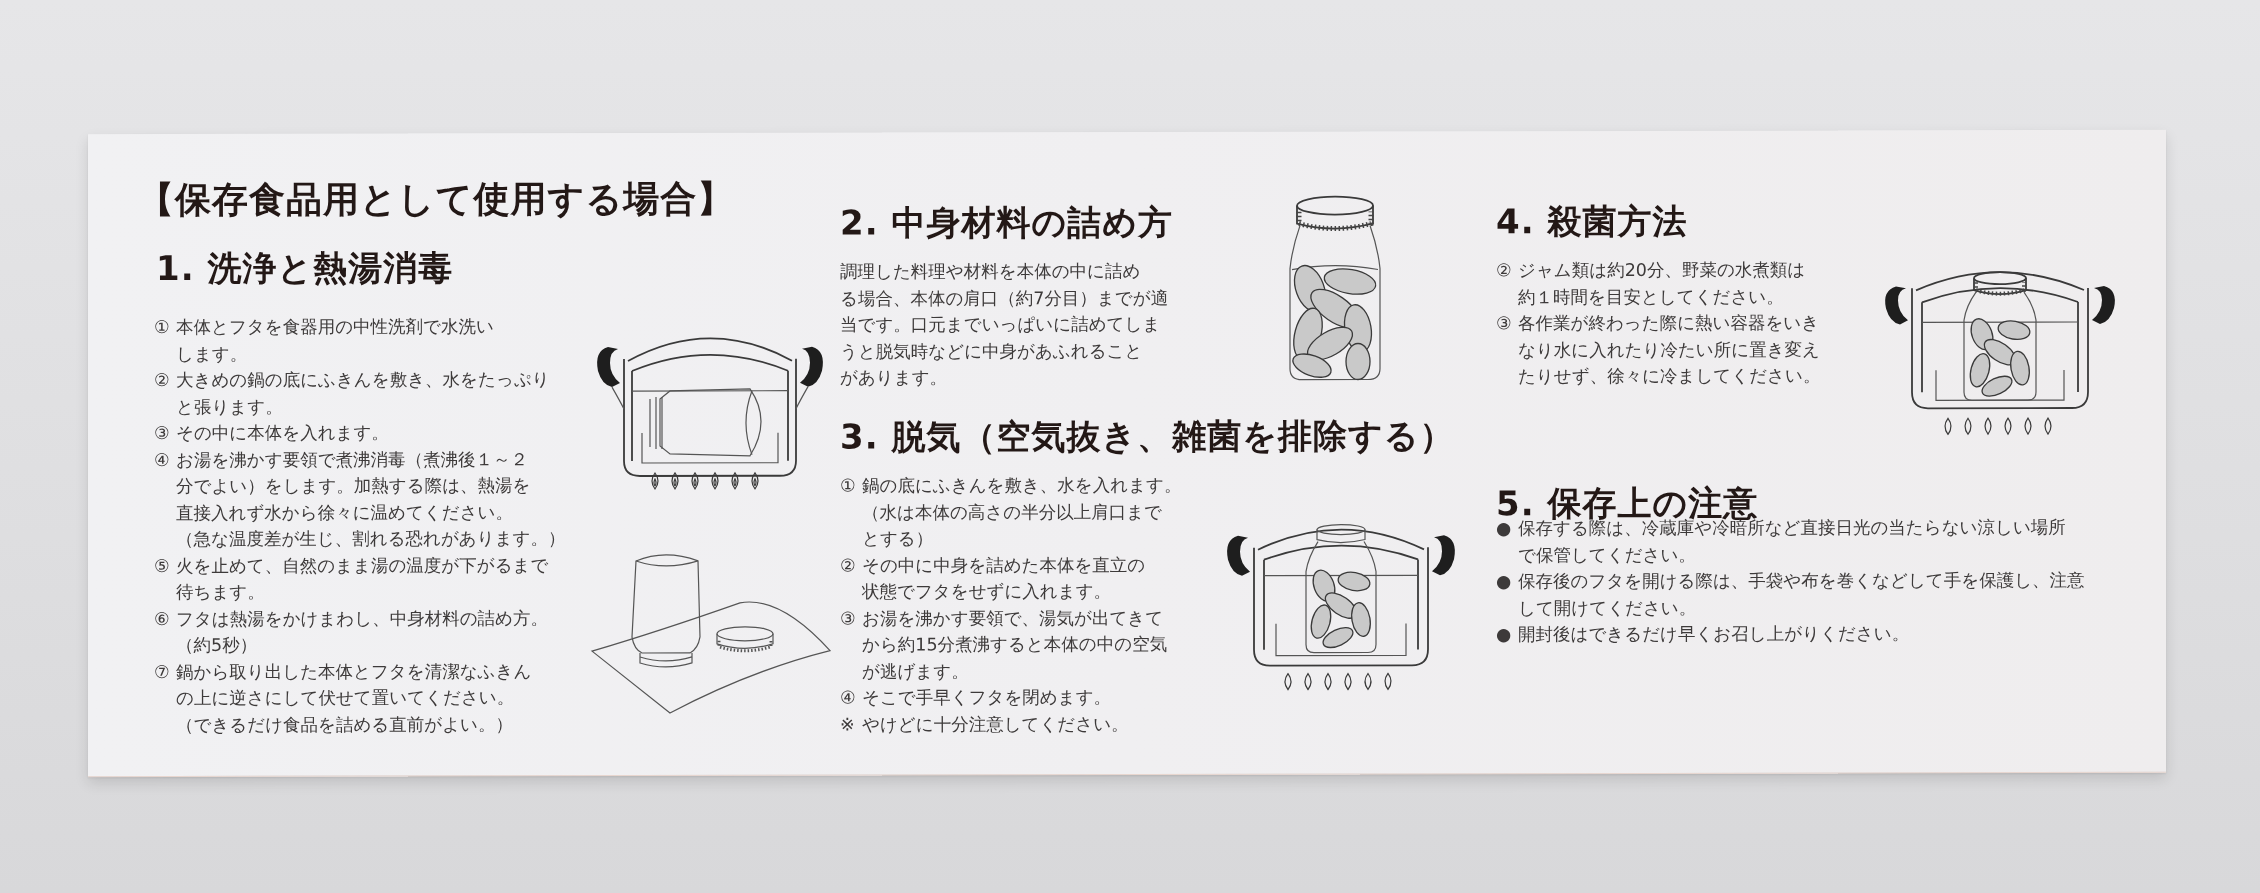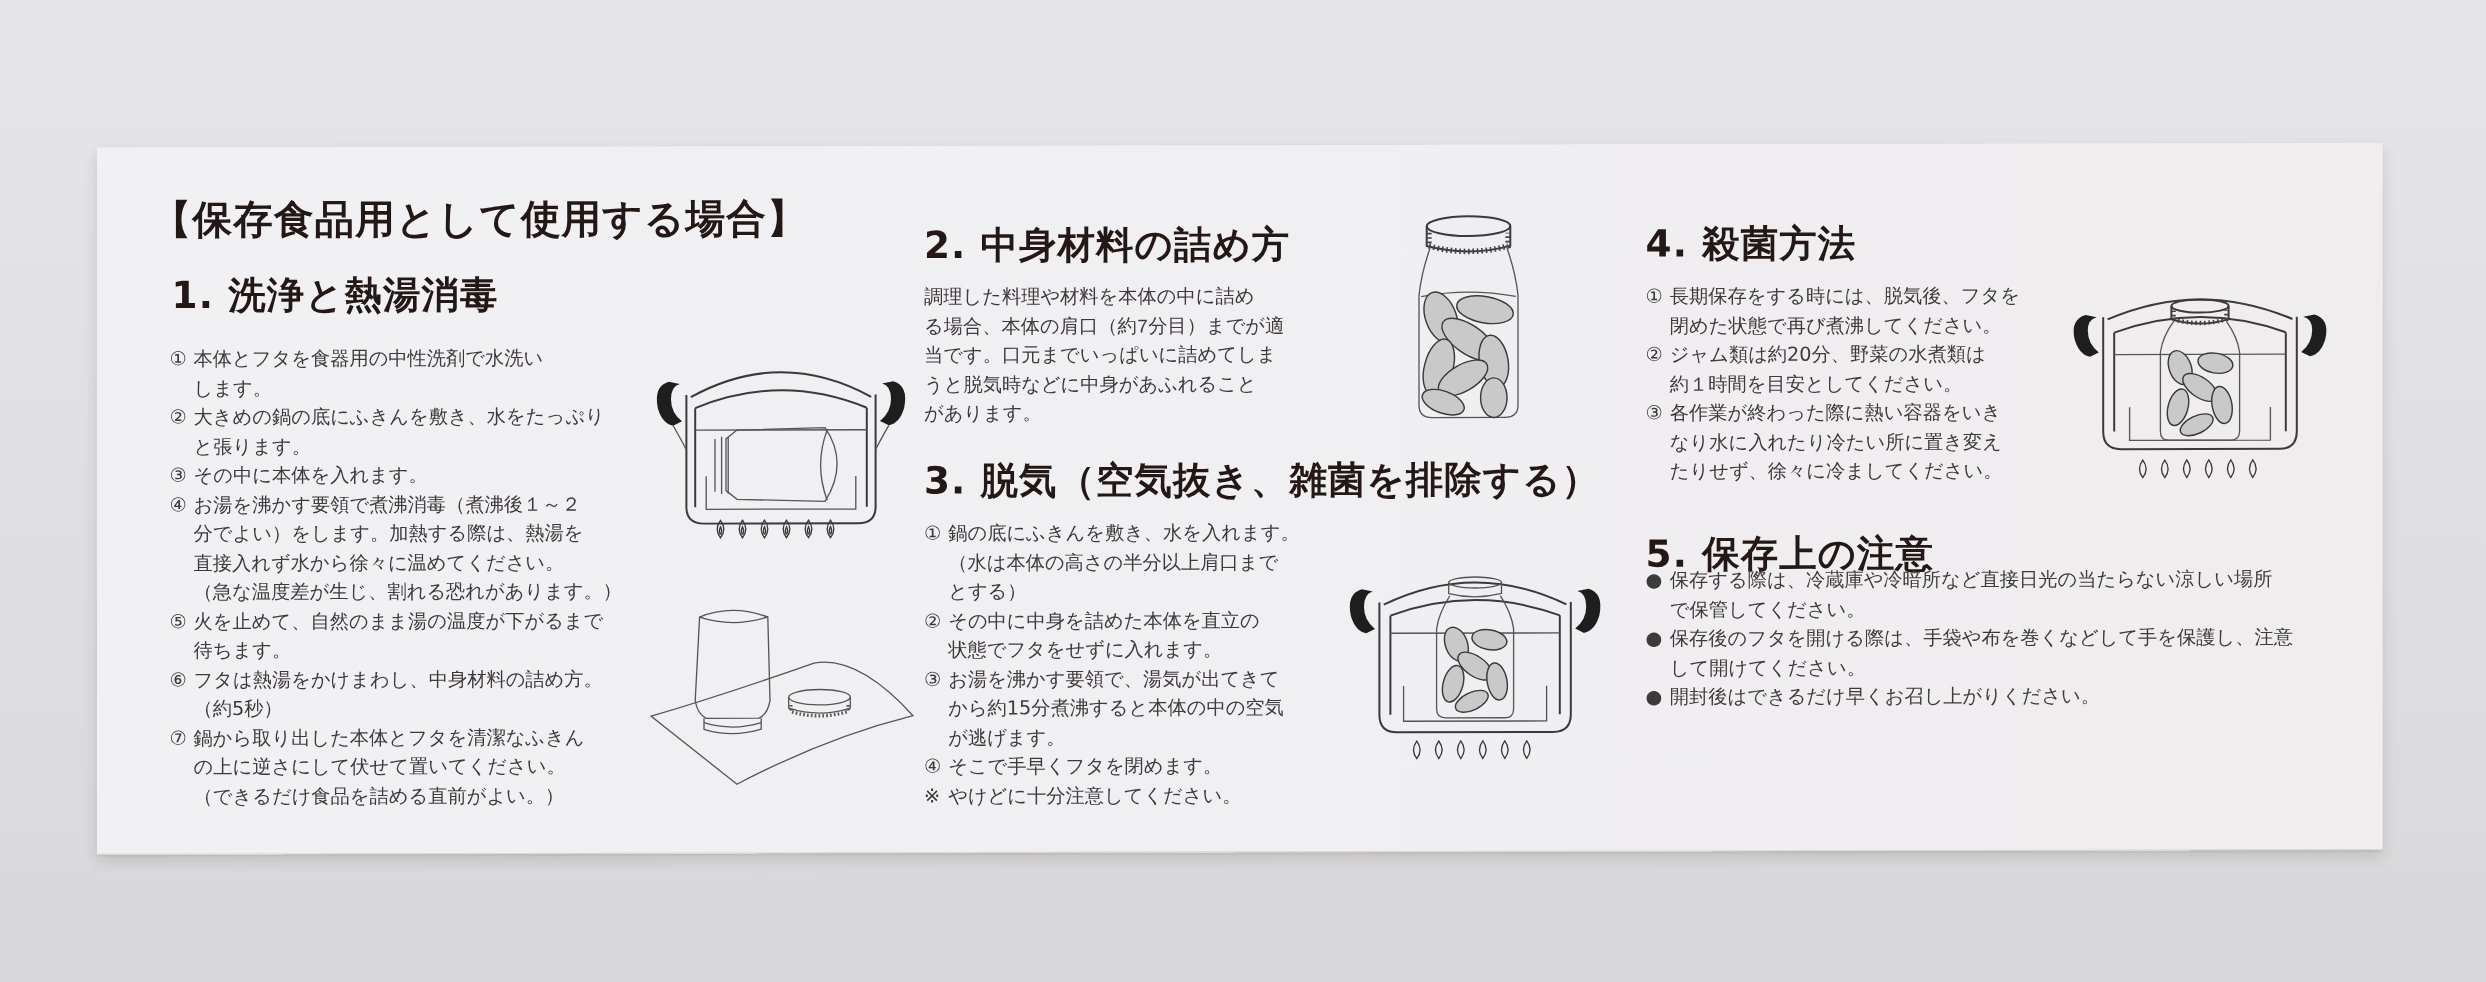--- a/index.html
+++ b/index.html
@@ -15,21 +15,21 @@
     box-shadow: 0 6px 14px rgba(0,0,0,0.12), 0 1px 2px rgba(0,0,0,0.08);
     border-bottom: 1px solid #e8d6cf;
     transform: skewY(-0.12deg);
   }
   .abs { position: absolute; }
   .main-title { font-size: 36px; color: #231816; font-weight: bold; letter-spacing: 1px; white-space: nowrap; }
   .sec-title { font-size: 34px; color: #231816; font-weight: bold; white-space: nowrap; letter-spacing: 1px; }
   .body-text { font-size: 17.5px; color: #3d3a3a; line-height: 26.5px; }
   .item { padding-left: 22px; text-indent: -22px; margin: 0; }
   .item .num { display: inline-block; width: 22px; text-indent: 0; }
-  .plain p { margin: 0; font-family: Liberation Mono, monospace; }
+  .plain p { margin: 0; }
   svg { position: absolute; overflow: visible; }
   .ln { fill: none; stroke: #3a3a3a; stroke-width: 1.8; }
   .lnt { fill: none; stroke: #555; stroke-width: 1.2; }
   .bean { fill: #c9c9c9; stroke: #3a3a3a; stroke-width: 1.3; }
 </style>
 </head>
 <body>
 
 <div class="paper">
 
@@ -146,21 +146,20 @@
         <path d="M92,180 q-6,-8 0,-16 q6,8 0,16 Z"></path>
       <path d="M112,180 q-6,-8 0,-16 q6,8 0,16 Z"></path>
         <path d="M132,180 q-6,-8 0,-16 q6,8 0,16 Z"></path>
       <path d="M152,180 q-6,-8 0,-16 q6,8 0,16 Z"></path>
         <path d="M172,180 q-6,-8 0,-16 q6,8 0,16 Z"></path>
     </g>
   </svg>
 
   <div class="abs sec-title" style="left:1408px; top:68px;">4. 殺菌方法</div>
   <div class="abs body-text" style="left:1408px; top:126px; width:380px;">
-    <p class="item"><span class="num">①</span><span>長期保存をする時には、脱気後、フタを</span><br><span>閉めた状態で再び煮沸してください。</span></p>
     <p class="item"><span class="num">②</span><span>ジャム類は約20分、野菜の水煮類は</span><br><span>約１時間を目安としてください。</span></p>
     <p class="item"><span class="num">③</span><span>各作業が終わった際に熱い容器をいき</span><br><span>なり水に入れたり冷たい所に置き変え</span><br><span>たりせず、徐々に冷ましてください。</span></p>
   </div>
 
   <svg style="left:1782px; top:122px;" width="260" height="190" viewBox="0 0 260 190">
     <path class="ln" d="M46,38 Q130,2 214,38"></path>
     <path class="ln" d="M52,50 Q130,22 208,50"></path>
     <path class="ln" d="M42,36 L42,140 Q42,156 58,156 L202,156 Q218,156 218,140 L218,36"></path>
     <line class="ln" x1="52" y1="50" x2="52" y2="140"></line>
     <line class="ln" x1="208" y1="50" x2="208" y2="140"></line>

